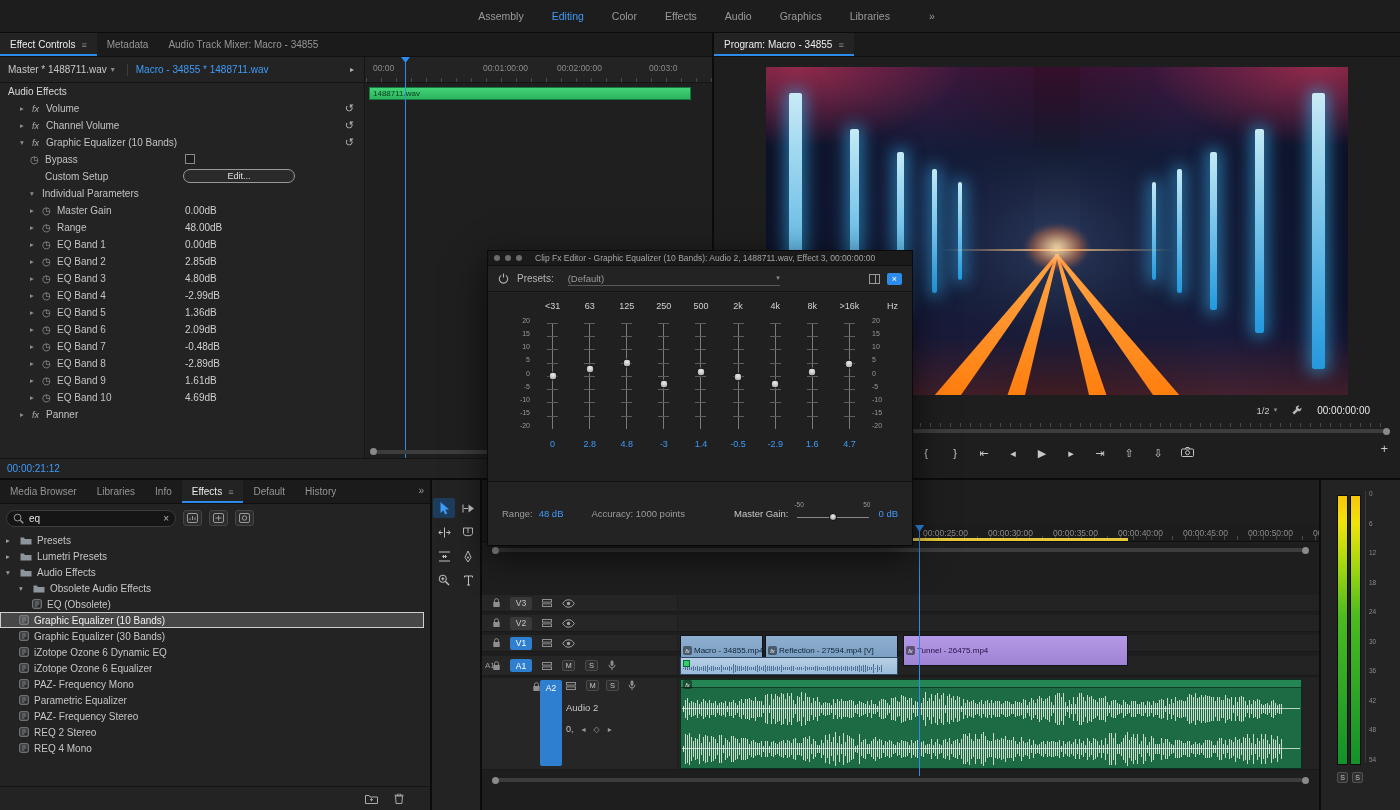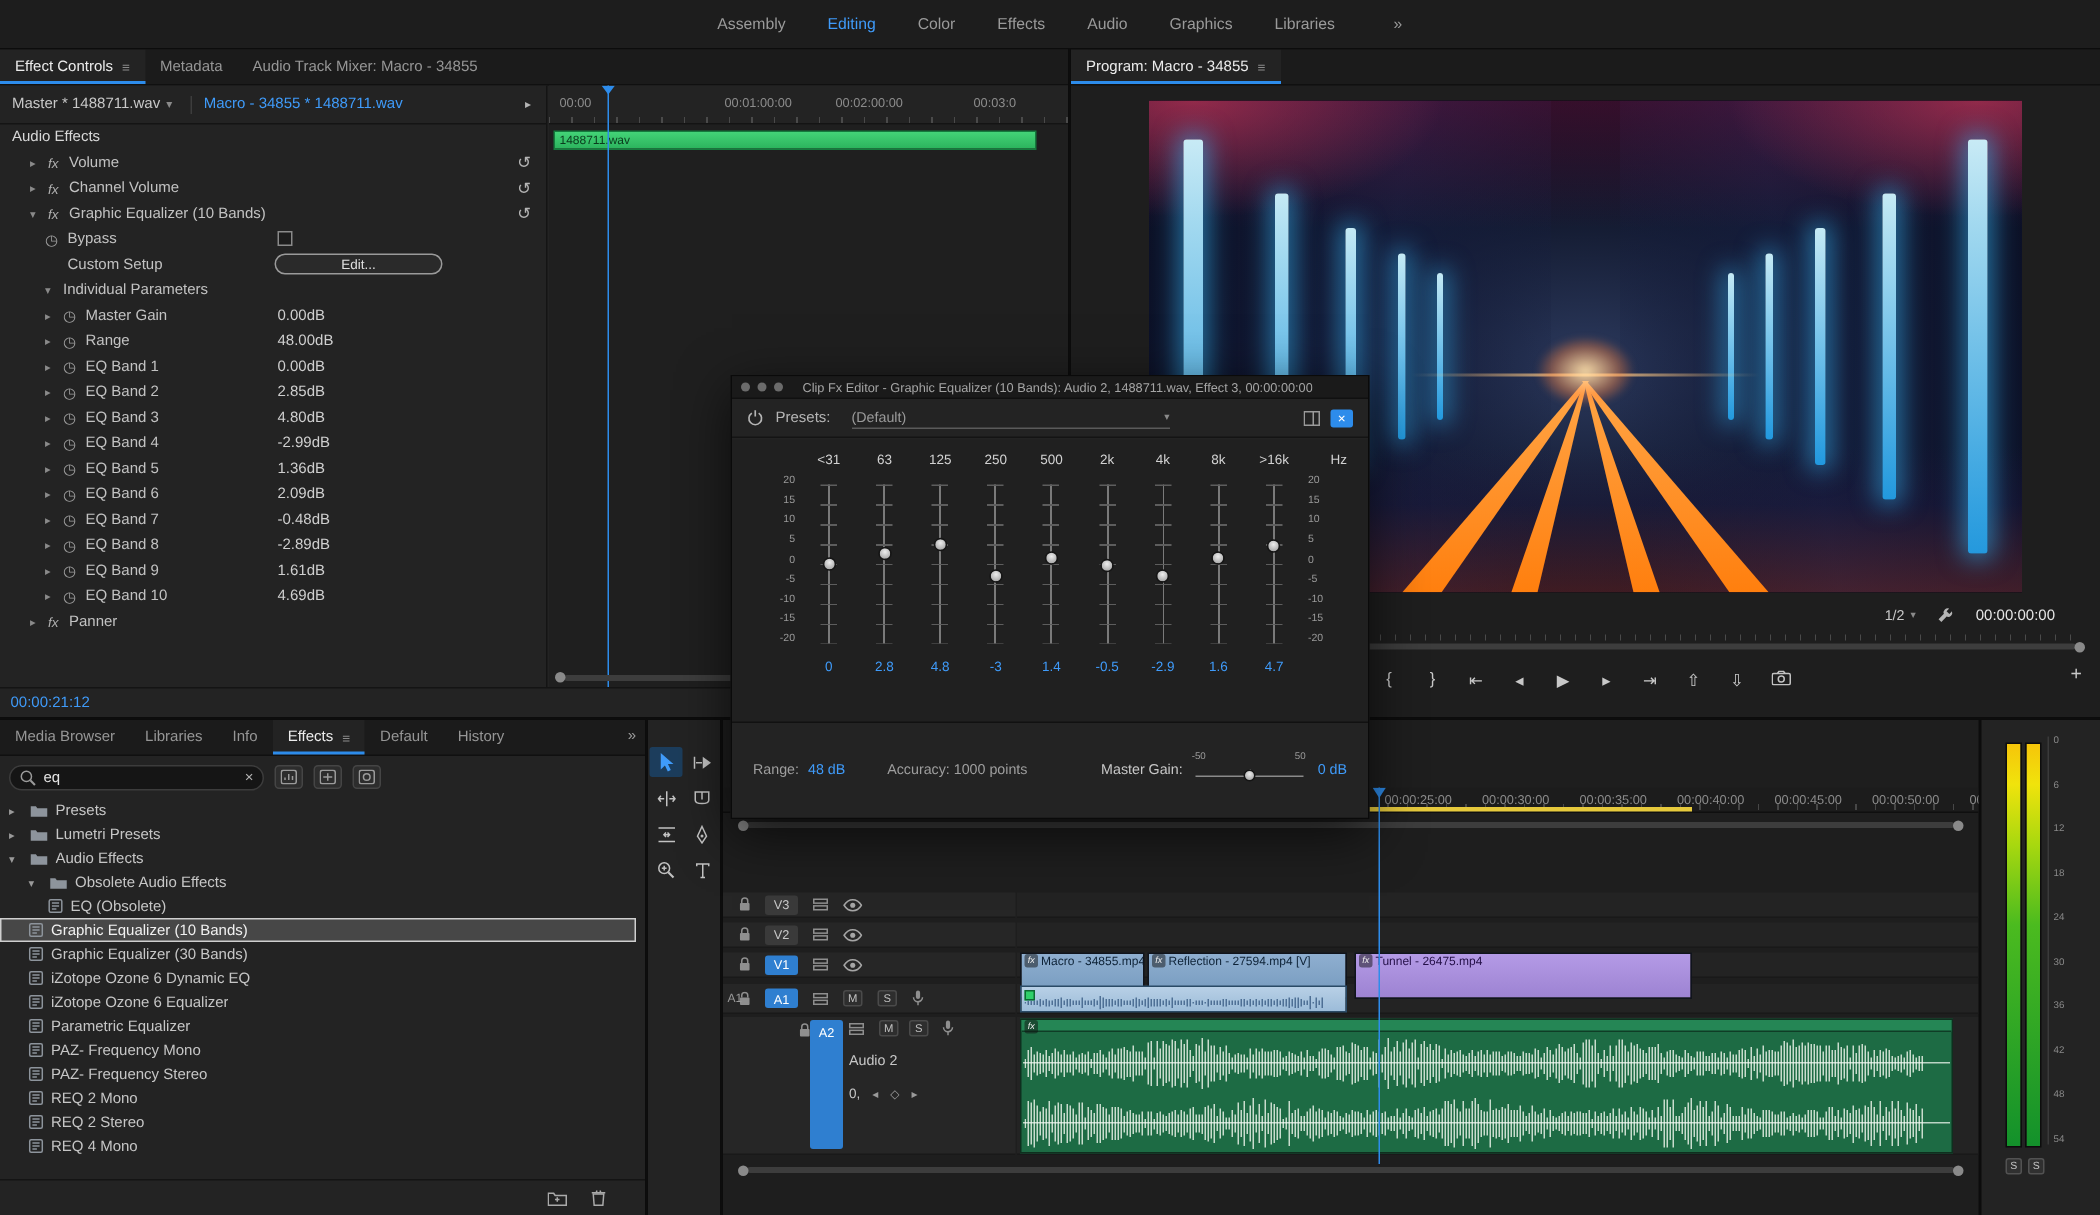--- a/index.html
+++ b/index.html
@@ -112,21 +112,21 @@
 .trk .ticon{margin-left:10px}
 .msbox{margin-left:10px;width:13px;height:11px;background:#2e2e2e;border:1px solid #4a4a4a;border-radius:2px;font-size:7.5px;color:#c2c2c2;display:flex;align-items:center;justify-content:center;flex:none}
 .patch{position:absolute;left:3px;font-size:8px;color:#9a9a9a}
 #trk-a2{display:block}
 #trk-a2 .tname{position:absolute;left:49px;top:2px;height:86px;align-items:flex-start;padding-top:3px}
 #a2-name{position:absolute;left:84px;top:24px;font-size:9.5px;color:#c8c8c8}
 #a2-fader{position:absolute;left:84px;top:46px;font-size:9px;color:#c8c8c8;display:flex;gap:8px;align-items:center}
 .kfbtn{font-size:8px;color:#9a9a9a}
 #tl-clips{position:absolute;left:196px;top:0;right:0;bottom:0}
 #v1-clips{position:absolute;left:2px;top:155px;height:17px;right:0}
-.clip{position:absolute;top:0;height:31px;border:1px solid #10141c;display:flex;align-items:flex-start;overflow:hidden;white-space:nowrap;font-size:8px}
+.clip{position:absolute;top:0;height:31px;border:1px solid #10141c;display:flex;align-items:center;overflow:hidden;white-space:nowrap;font-size:8px}
 .clip.blue{background:linear-gradient(#8fafd0,#7499bd);color:#0d2236}
 .clip.purple{background:linear-gradient(#b49ae6,#9d83d2);color:#241048}
 .clip-fx-badge{flex:none;width:9px;height:9px;margin:0 2px;background:rgba(15,15,15,.5);color:#eee;font-size:6px;font-style:italic;display:flex;align-items:center;justify-content:center;border-radius:2px}
 .aclip{position:absolute;border:1px solid #0e2f1e}
 #a1-clip{left:2px;top:177px;width:218px;height:18px;background:linear-gradient(#b8d0e6,#9cbcd9);border-color:#2a4a66}
 #a1-badge{position:absolute;left:2px;top:2px;width:7px;height:7px;background:#2fd06a;border:1px solid #0d6a33}
 #a2-clip{left:2px;top:199px;width:622px;height:90px;background:#1d6b44}
 .a2strip{position:absolute;left:0;right:0;top:0;height:8px;background:#258655;border-bottom:1px solid #0f3d26}
 .wave{position:absolute;left:2px;right:2px;display:flex;align-items:center;gap:1px;overflow:hidden}
 .wave i{width:1px;flex:none;background:#d7e6d9;opacity:.92}
@@ -562,48 +562,39 @@
         </span>
         <span class="tree-label">iZotope Ozone 6 Equalizer</span>
       </div>
       <div class="tree-row" style="padding-left: 19px;">
         <span class="ticon">
           <svg width="10" height="10" viewBox="0 0 10 10">
             <rect x="0.8" y="0.8" width="8.4" height="8.4" rx="1" fill="none" stroke="#8d949c"></rect>
             <path d="M2.6 3h4.8M2.6 5h4.8M2.6 7h3" stroke="#8d949c"></path>
           </svg>
         </span>
-        <span class="tree-label">Parametric Equalizer</span>
+        <span class="tree-label">PAZ- Frequency Mono</span>
       </div>
       <div class="tree-row" style="padding-left: 19px;">
         <span class="ticon">
           <svg width="10" height="10" viewBox="0 0 10 10">
             <rect x="0.8" y="0.8" width="8.4" height="8.4" rx="1" fill="none" stroke="#8d949c"></rect>
             <path d="M2.6 3h4.8M2.6 5h4.8M2.6 7h3" stroke="#8d949c"></path>
           </svg>
         </span>
-        <span class="tree-label">PAZ- Frequency Mono</span>
+        <span class="tree-label">Parametric Equalizer</span>
       </div>
       <div class="tree-row" style="padding-left: 19px;">
         <span class="ticon">
           <svg width="10" height="10" viewBox="0 0 10 10">
             <rect x="0.8" y="0.8" width="8.4" height="8.4" rx="1" fill="none" stroke="#8d949c"></rect>
             <path d="M2.6 3h4.8M2.6 5h4.8M2.6 7h3" stroke="#8d949c"></path>
           </svg>
         </span>
         <span class="tree-label">PAZ- Frequency Stereo</span>
-      </div>
-      <div class="tree-row" style="padding-left: 19px;">
-        <span class="ticon">
-          <svg width="10" height="10" viewBox="0 0 10 10">
-            <rect x="0.8" y="0.8" width="8.4" height="8.4" rx="1" fill="none" stroke="#8d949c"></rect>
-            <path d="M2.6 3h4.8M2.6 5h4.8M2.6 7h3" stroke="#8d949c"></path>
-          </svg>
-        </span>
-        <span class="tree-label">REQ 2 Mono</span>
       </div>
       <div class="tree-row" style="padding-left: 19px;">
         <span class="ticon">
           <svg width="10" height="10" viewBox="0 0 10 10">
             <rect x="0.8" y="0.8" width="8.4" height="8.4" rx="1" fill="none" stroke="#8d949c"></rect>
             <path d="M2.6 3h4.8M2.6 5h4.8M2.6 7h3" stroke="#8d949c"></path>
           </svg>
         </span>
         <span class="tree-label">REQ 2 Stereo</span>
       </div>

